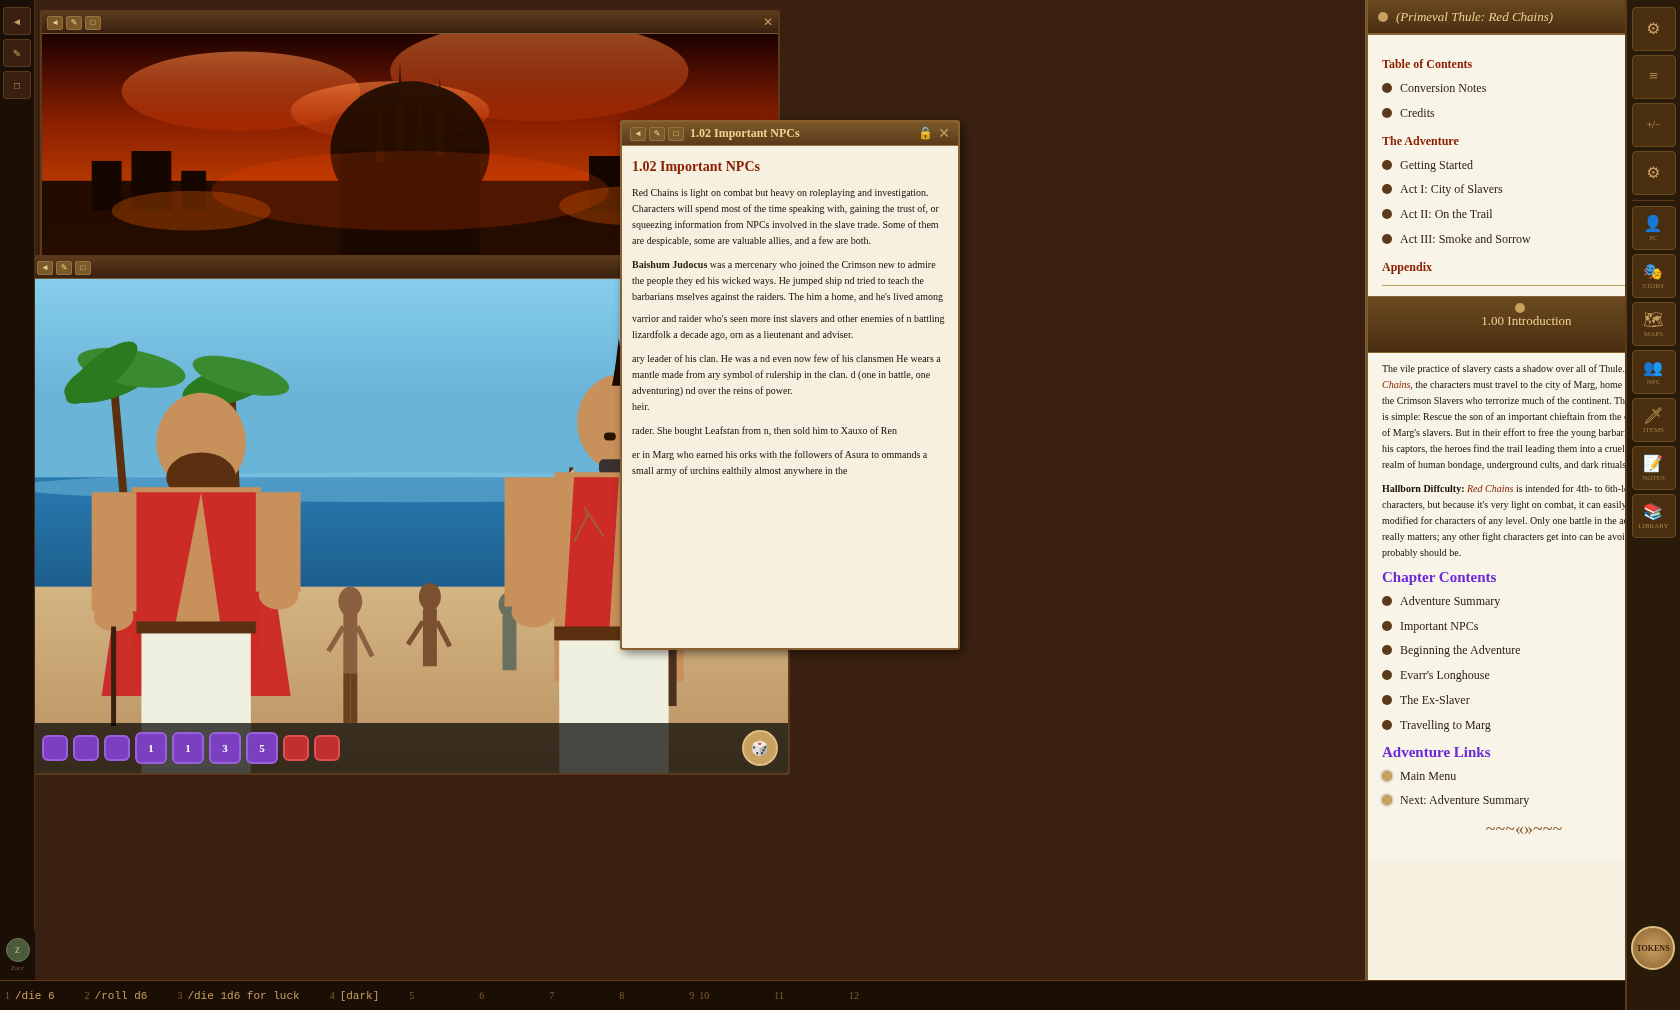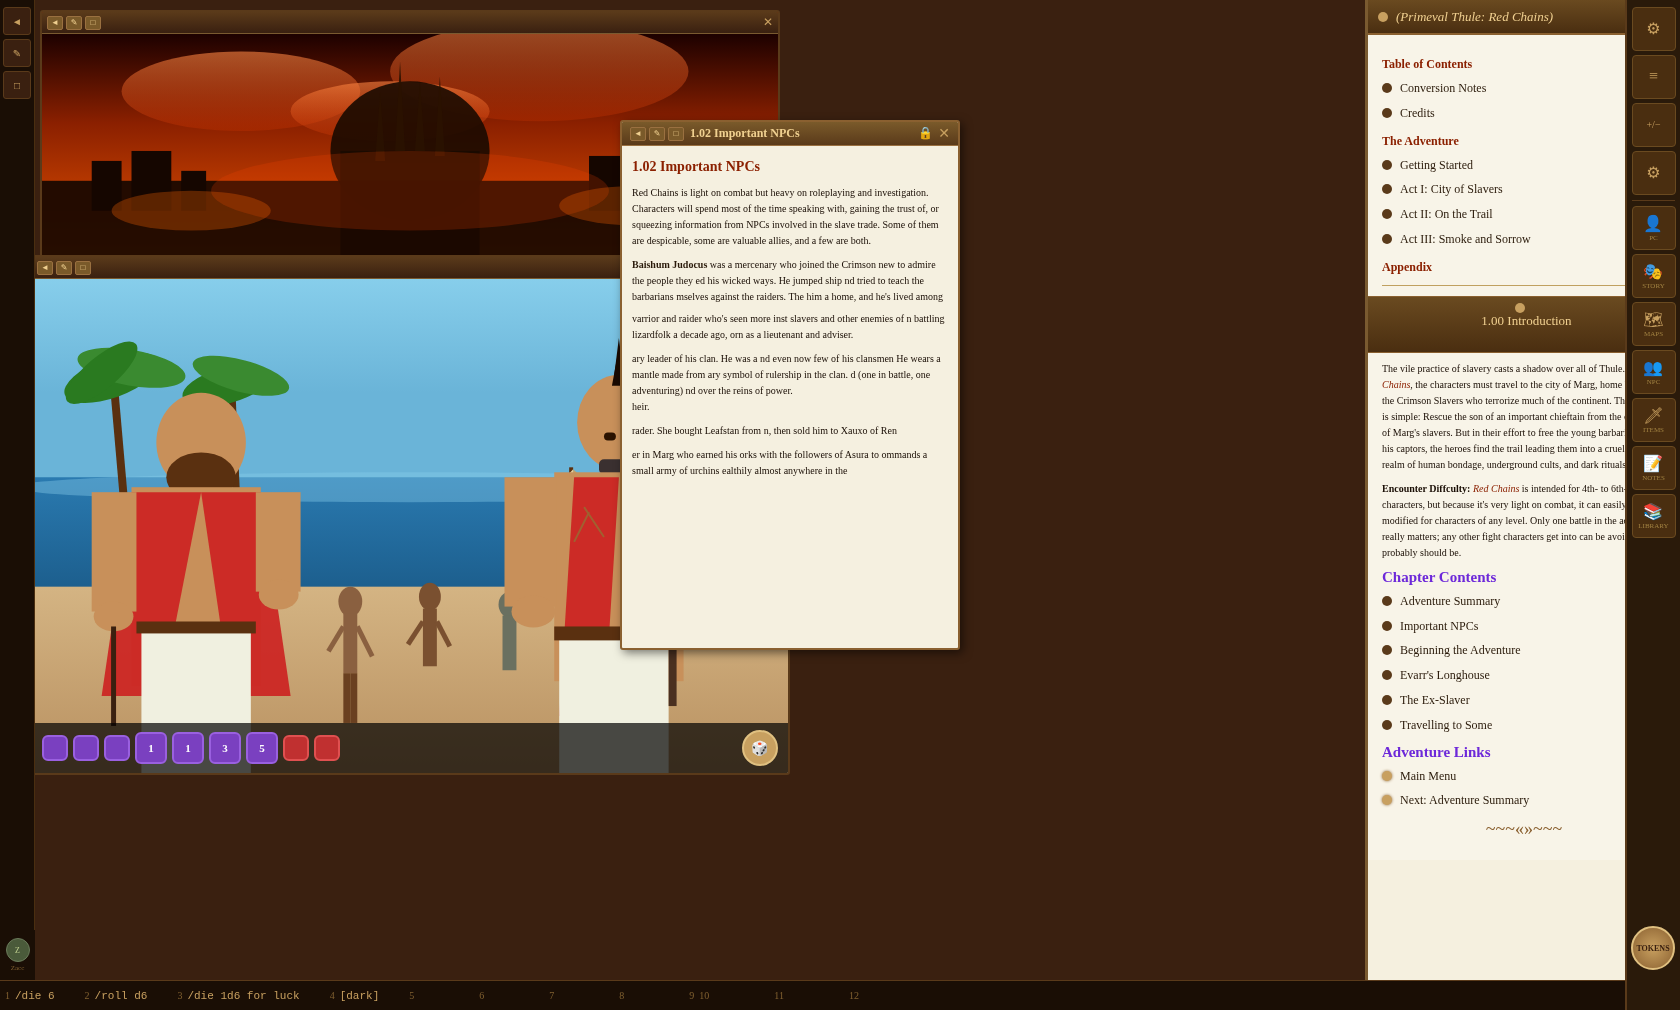--- a/index.html
+++ b/index.html
@@ -797,21 +797,21 @@
         <div class="doc-header-dot"></div>
         <span class="intro-header-title" style="color:#f0d090;font-size:13px;margin-left:5px">1.00 Introduction</span>
         <span style="margin-left:auto;color:#c8a060;font-size:14px;">🔒</span>
       </div>
 
       <div class="intro-text">
         The vile practice of slavery casts a shadow over all of Thule. In <em>Red Chains</em>, the characters must travel to the city of Marg, home base of the Crimson Slavers who terrorize much of the continent. Their quest is simple: Rescue the son of an important chieftain from the clutches of Marg's slavers. But in their effort to free the young barbarian from his captors, the heroes find the trail leading them into a cruel, twisted realm of human bondage, underground cults, and dark rituals.
       </div>
 
       <div class="intro-text">
-        <span class="encounter-label">Encounter Diffculty: </span><em>Red Chains</em> is intended for 4th- to 6th-level characters, but because it's very light on combat, it can easily be modified for characters of any level. Only one battle in the adventure really matters; any other fight characters get into can be avoided-and probably should be.
+        <span class="encounter-label">Hallborn Diffculty: </span><em>Red Chains</em> is intended for 4th- to 6th-level characters, but because it's very light on combat, it can easily be modified for characters of any level. Only one battle in the adventure really matters; any other fight characters get into can be avoided-and probably should be.
       </div>
 
       <div class="chapter-title">Chapter Contents</div>
 
       <div class="doc-item">
         <div class="doc-bullet"></div>
         <span class="doc-item-text">Adventure Summary</span>
       </div>
       <div class="doc-item">
         <div class="doc-bullet"></div>
@@ -824,21 +824,21 @@
       <div class="doc-item">
         <div class="doc-bullet"></div>
         <span class="doc-item-text">Evarr's Longhouse</span>
       </div>
       <div class="doc-item">
         <div class="doc-bullet"></div>
         <span class="doc-item-text">The Ex-Slaver</span>
       </div>
       <div class="doc-item">
         <div class="doc-bullet"></div>
-        <span class="doc-item-text">Travelling to Some</span>
+        <span class="doc-item-text">Travelling to Marg</span>
       </div>
 
       <div class="chapter-title">Adventure Links</div>
 
       <div class="doc-item">
         <div class="doc-bullet active"></div>
         <span class="doc-item-text">Main Menu</span>
       </div>
       <div class="doc-item">
         <div class="doc-bullet active"></div>

